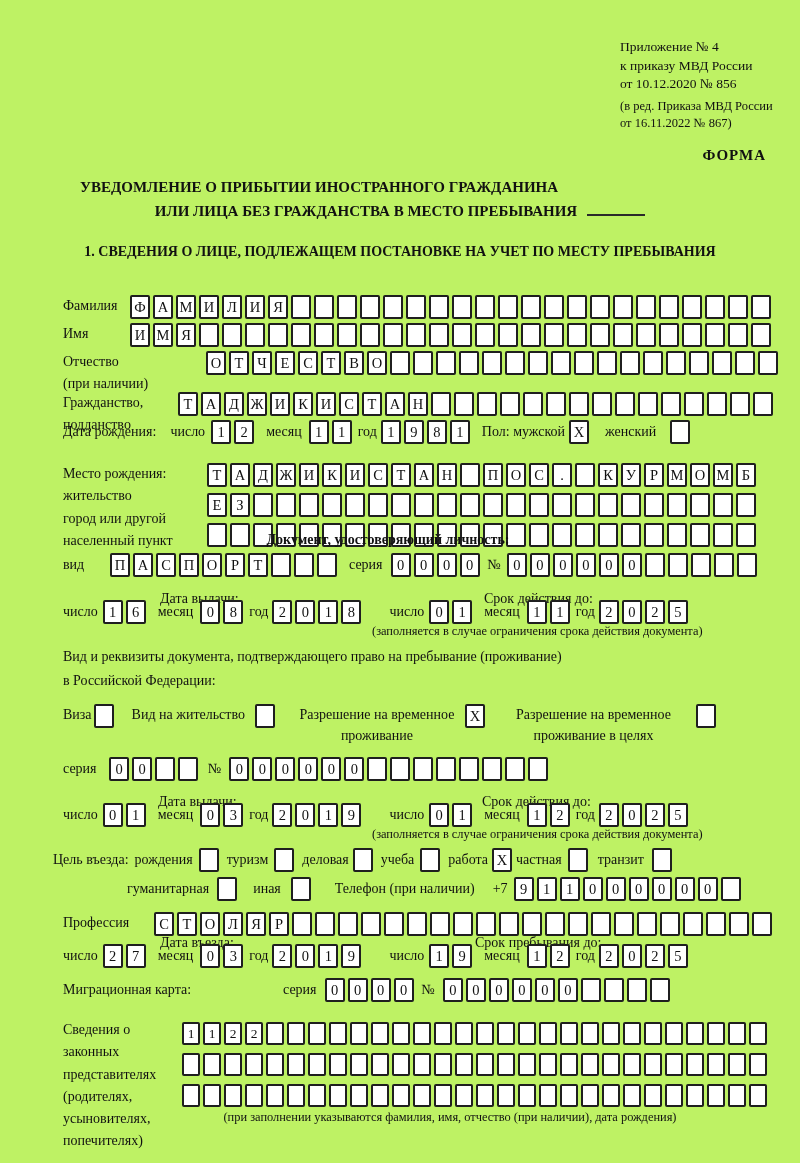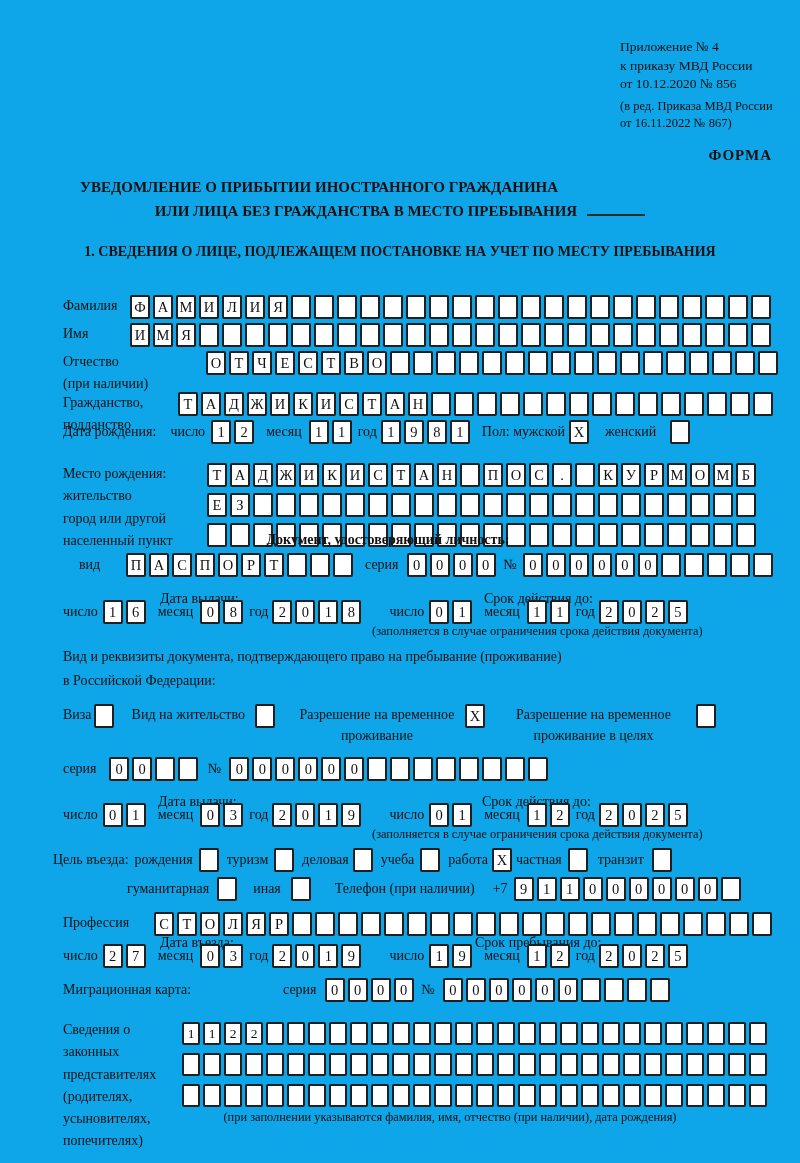--- a/index.html
+++ b/index.html
@@ -1,20 +1,20 @@
 <!DOCTYPE html>
 <html><head>
 <meta charset="utf-8">
 <style>
   html,body{margin:0;padding:0;}
   body{background:#ffffff;}
   .page{
     position:relative;
     width:800px;height:1163px;
-    background:#0ea5e9;
+    background:#bef264;
     font-family:"Liberation Serif","DejaVu Serif",serif;
     color:#111;
     overflow:hidden;
   }
   .abs{position:absolute;}
   .row{position:absolute;display:flex;align-items:center;}
   .rowt{position:absolute;display:flex;align-items:flex-start;margin-top:14px;}
   .lbl{font-size:14px;line-height:22px;flex:none;}
   .b{font-weight:bold;}
   .boxes{display:flex;gap:3px;flex:none;}
@@ -44,21 +44,21 @@
 <div class="page">
 
   <div class="abs" style="left:620px;top:38px;">
     <div class="an-l">Приложение № 4</div>
     <div class="an-l">к приказу МВД России</div>
     <div class="an-l">от 10.12.2020 № 856</div>
     <div class="an-s" style="margin-top:4px;">(в ред. Приказа МВД России</div>
     <div class="an-s">от 16.11.2022 № 867)</div>
   </div>
 
-  <div class="abs b" style="left:6px;top:147px;width:766px;text-align:right;font-size:15px;letter-spacing:1px;">ФОРМА</div>
+  <div class="abs b" style="left:0;top:147px;width:766px;text-align:right;font-size:15px;letter-spacing:1px;">ФОРМА</div>
 
   <div class="abs b ctr" style="left:0;top:179px;width:638px;font-size:15px;">УВЕДОМЛЕНИЕ О ПРИБЫТИИ ИНОСТРАННОГО ГРАЖДАНИНА</div>
   <div class="abs b ctr" style="left:0;top:201px;width:800px;font-size:15px;">
     <span>ИЛИ ЛИЦА БЕЗ ГРАЖДАНСТВА В МЕСТО ПРЕБЫВАНИЯ</span><span class="blank"></span>
   </div>
 
   <div class="abs b ctr" style="left:0;top:244px;width:800px;font-size:14px;">1. СВЕДЕНИЯ О ЛИЦЕ, ПОДЛЕЖАЩЕМ ПОСТАНОВКЕ НА УЧЕТ ПО МЕСТУ ПРЕБЫВАНИЯ</div>
 
   <div class="rowt" style="left:63px;top:281px;">
     <span class="lbl" style="width:67px;">Фамилия</span>
@@ -307,21 +307,21 @@
           <span class="bx"></span>
           <span class="bx"></span>
           <span class="bx"></span>
         </span>
     </span>
   </div>
 
   <div class="abs b ctr" style="left:0;top:532px;width:776px;font-size:14px;">Документ, удостоверяющий личность:</div>
 
   <div class="row" style="left:63px;top:553px;height:24px;">
-    <span class="lbl" style="width:47px;margin-left:16px;">вид</span>
+    <span class="lbl" style="width:47px;">вид</span>
     <span class="boxes">
         <span class="bx">П</span>
         <span class="bx">А</span>
         <span class="bx">С</span>
         <span class="bx">П</span>
         <span class="bx">О</span>
         <span class="bx">Р</span>
         <span class="bx">Т</span>
         <span class="bx"></span>
         <span class="bx"></span>

